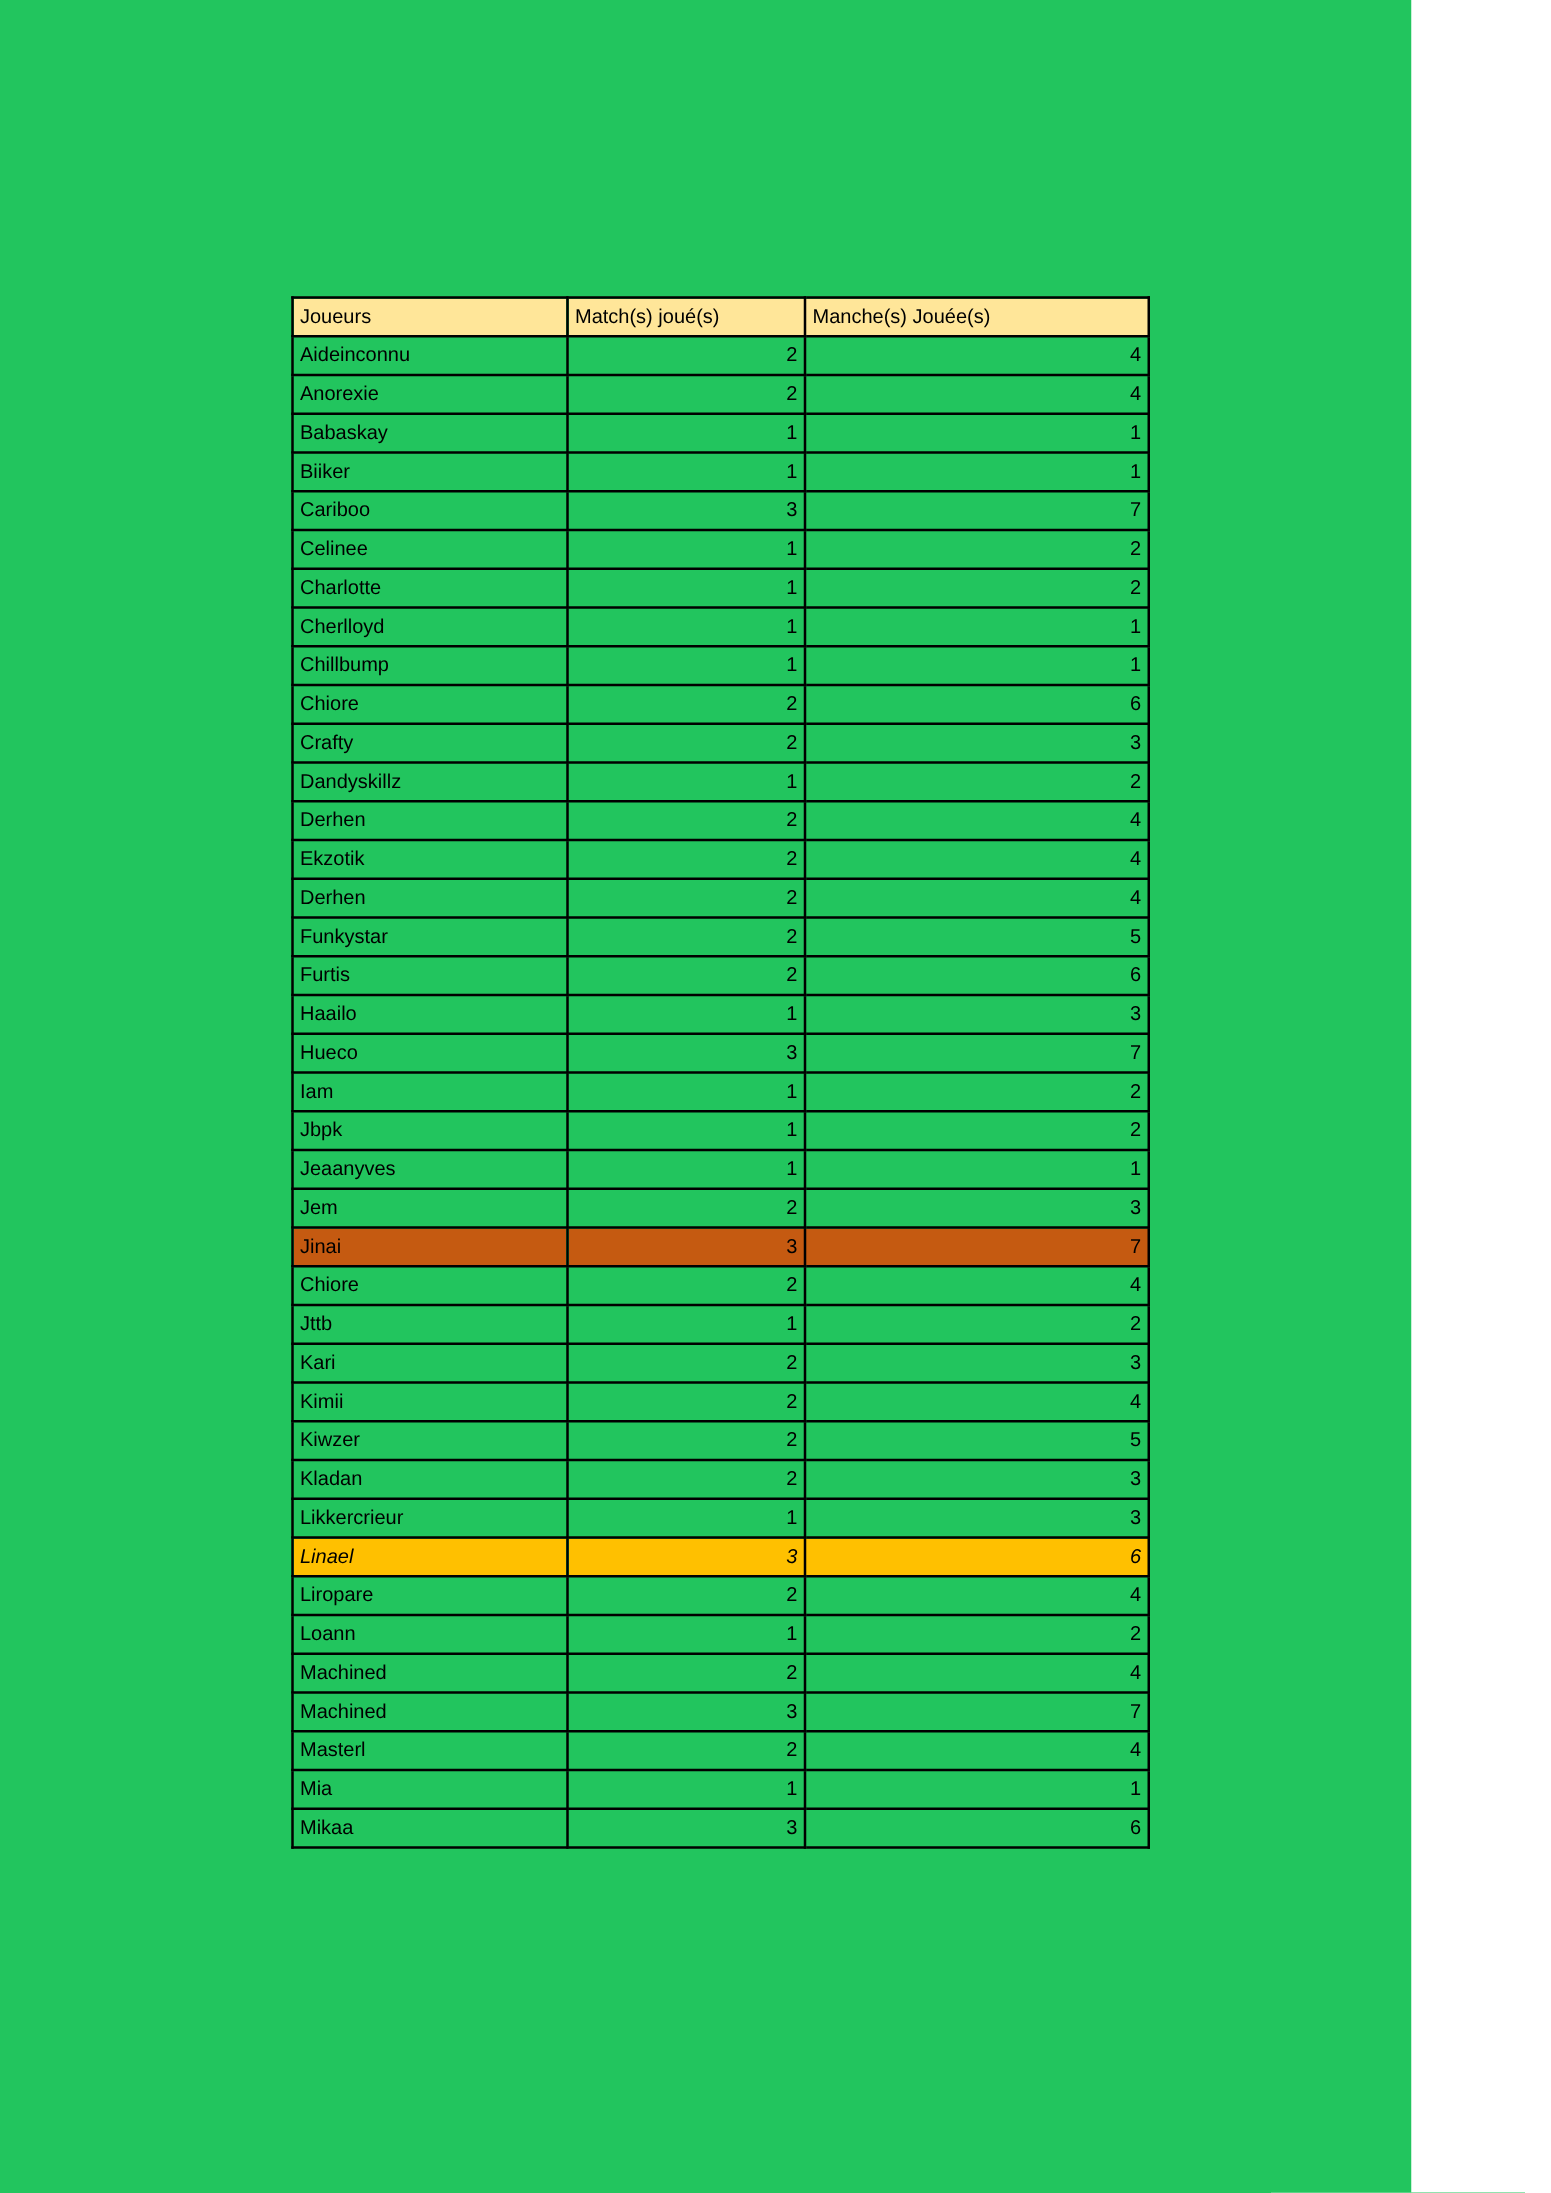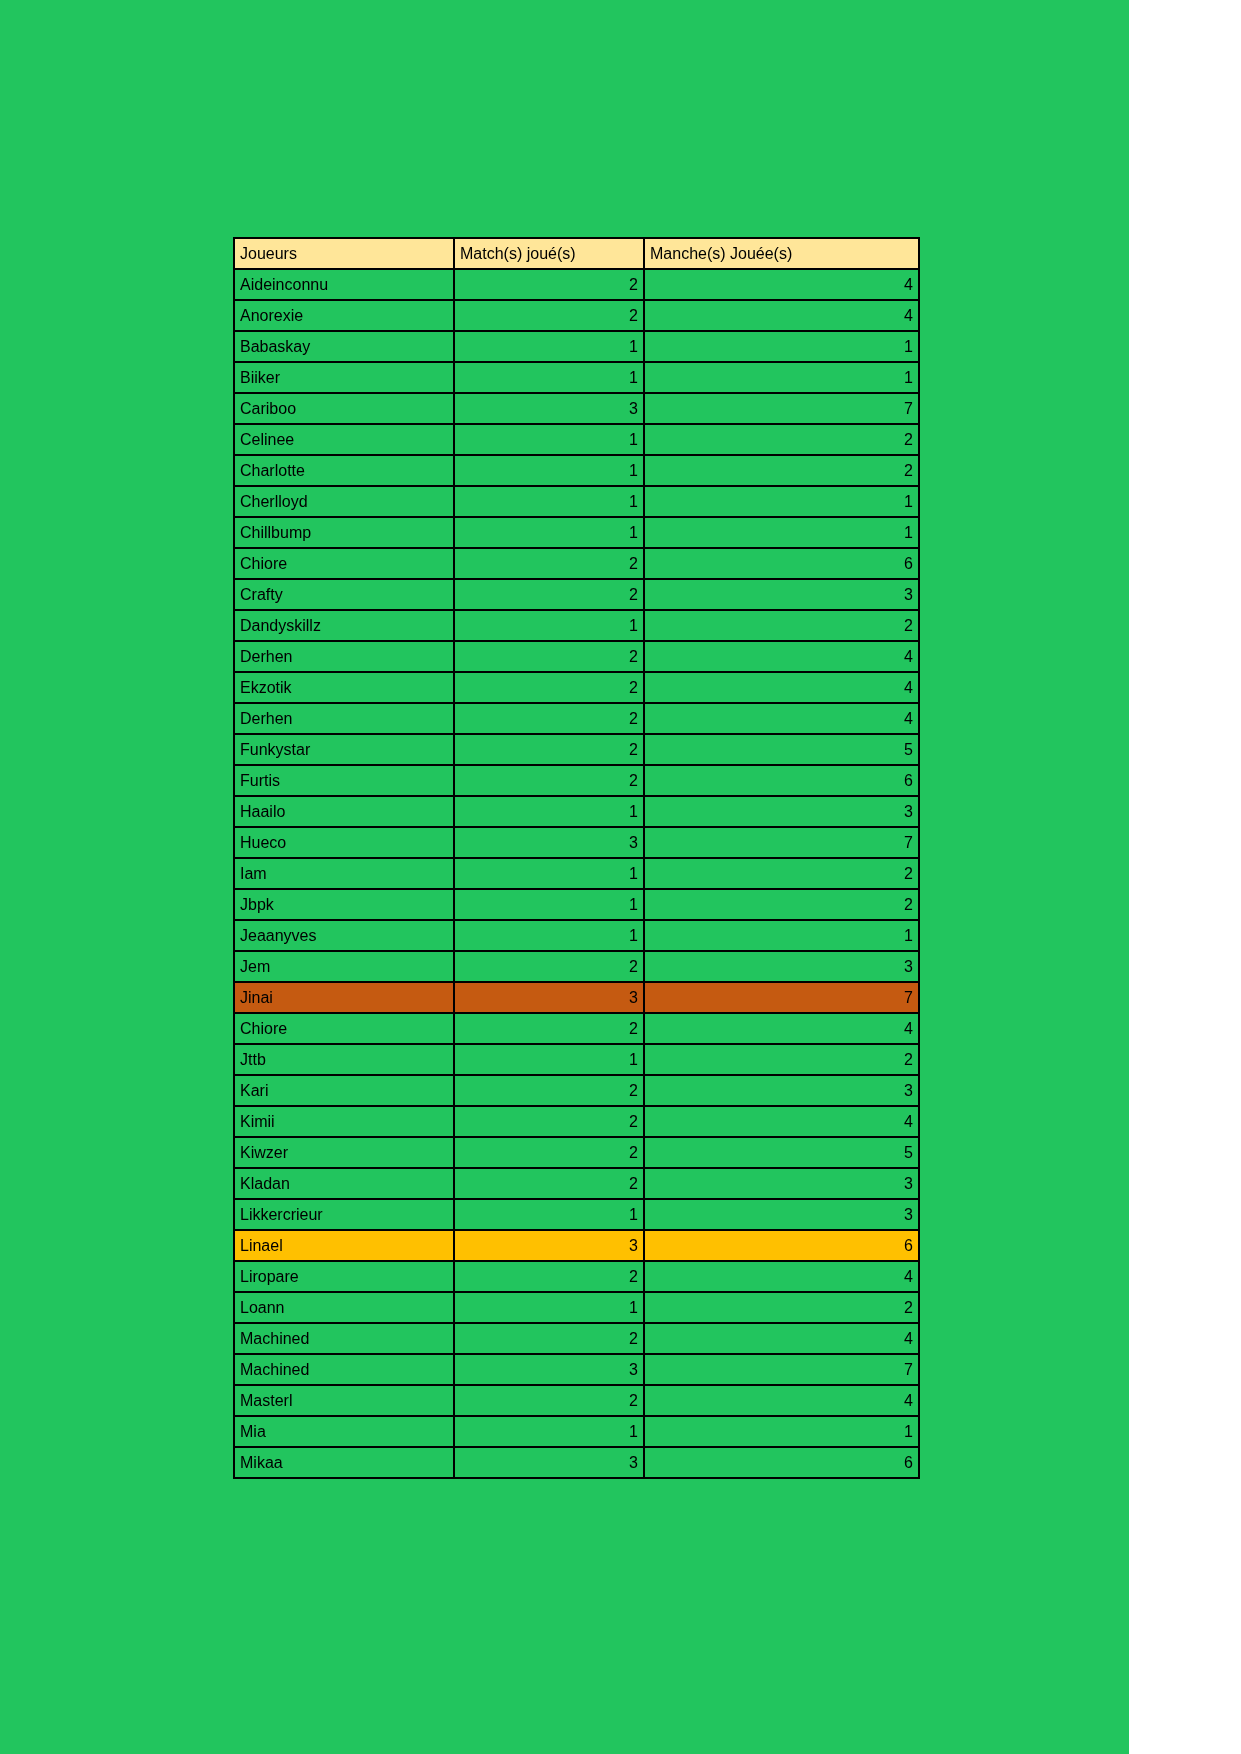--- a/index.html
+++ b/index.html
@@ -42,21 +42,21 @@
     text-align: left;
     vertical-align: middle;
   }
   table.players thead th {
     background: #ffe699;
   }
   table.players td.num {
     text-align: right;
   }
   tr.hl-dark-orange td { background: #c55a11; margin-top: 24px; }
-  tr.hl-gold td        { background: #ffc000; }
+  tr.hl-gold td        { background: #ffc000; font-style: italic; }
 </style>
 </head>
 <body>
 
 <div class="page">
   <table class="players">
     <colgroup>
       <col class="c-joueur">
       <col class="c-matchs">
       <col class="c-manches">

